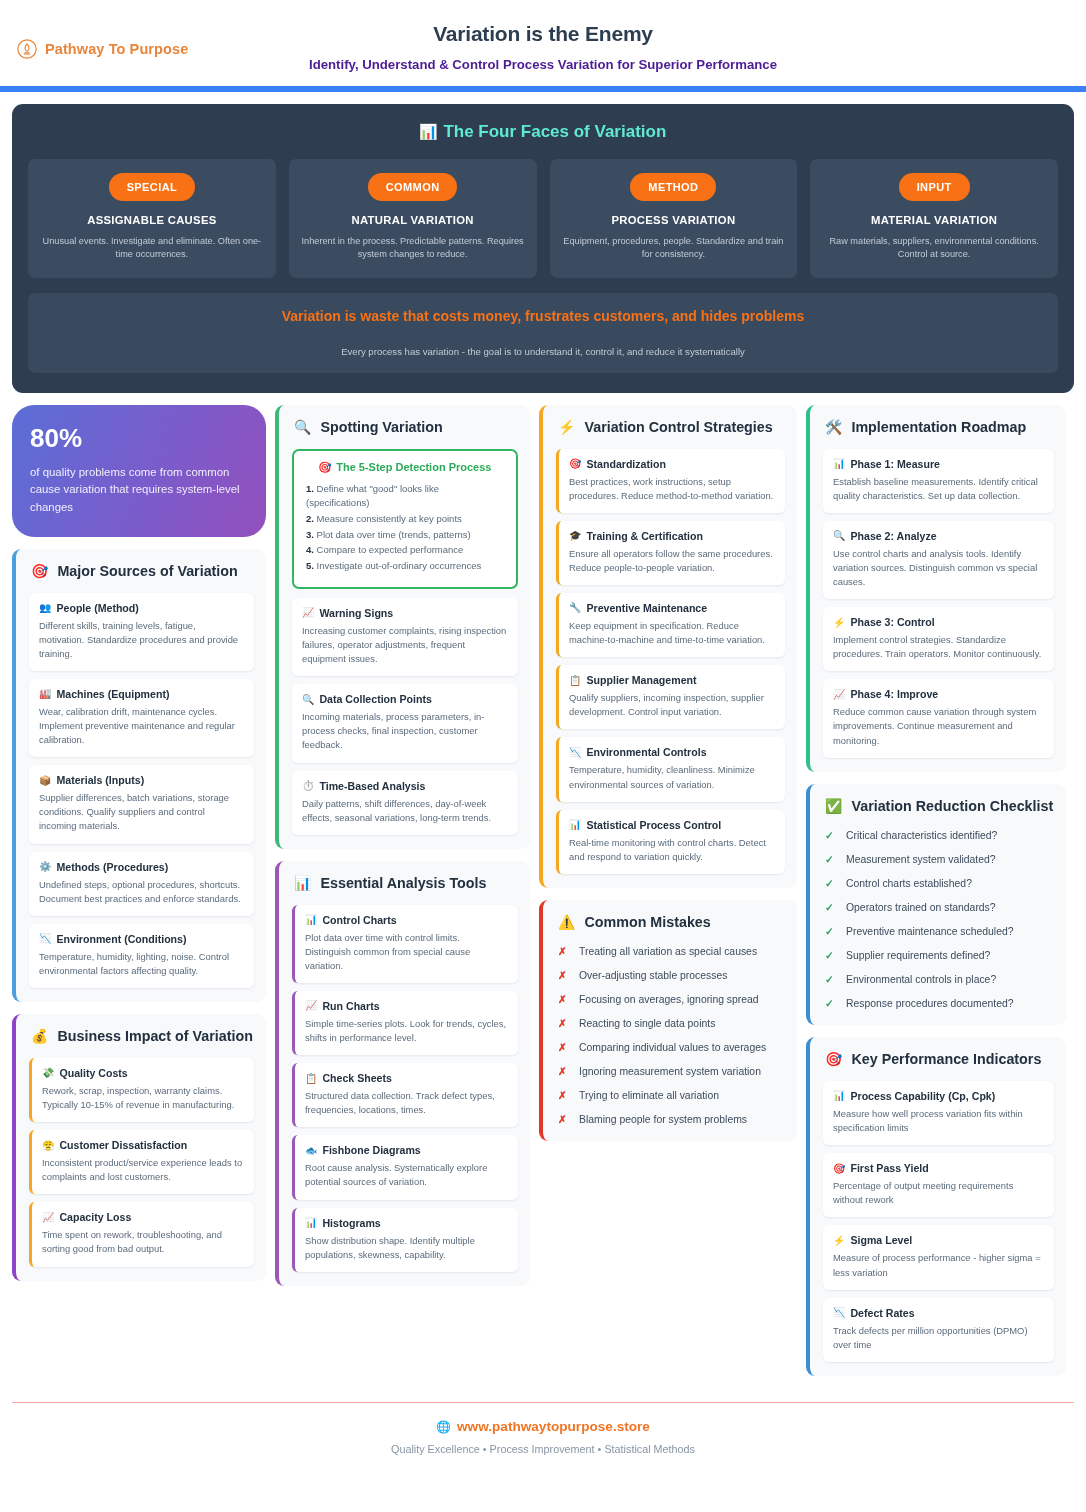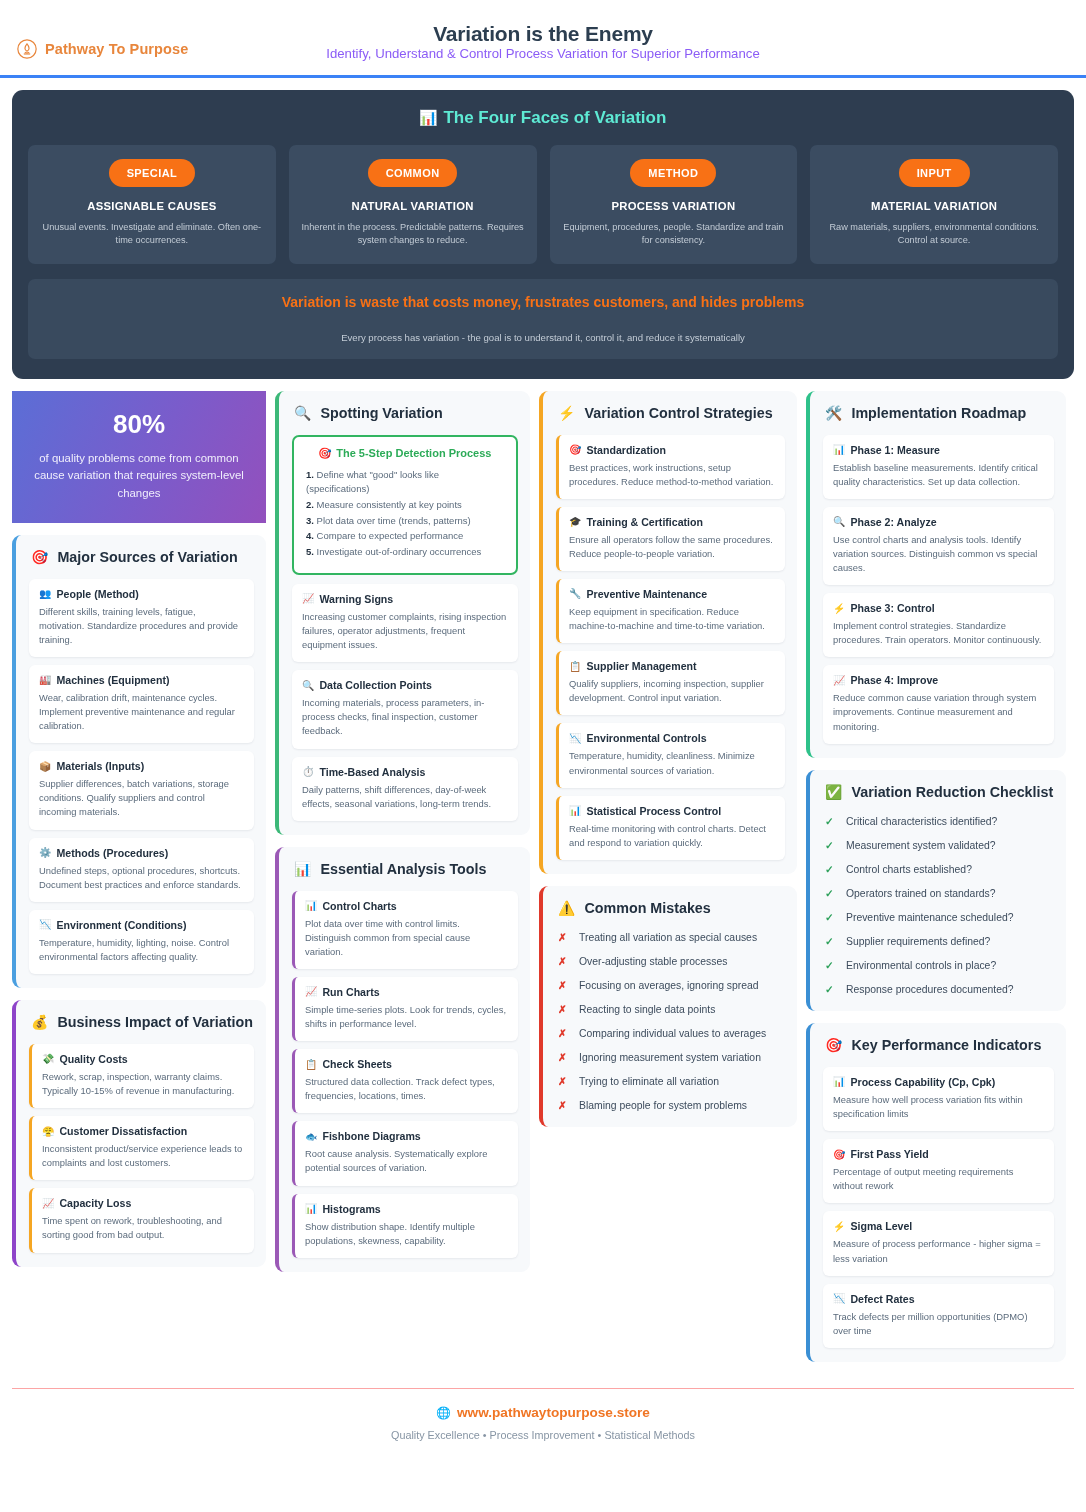--- a/index.html
+++ b/index.html
@@ -9,21 +9,21 @@
     background: #ffffff;
     font-family: "Liberation Sans", sans-serif;
     color: #2c3e50;
     -webkit-font-smoothing: antialiased;
   }
 
   
   .page-header {
     position: relative;
     padding: 22px 0 14px 0;
-    border-bottom: 3px solid #3b82f6;
+    border-bottom: 6px solid #3b82f6;
   }
   .brand {
     position: absolute;
     left: 16px;
     top: 38px;
     display: flex;
     align-items: center;
     gap: 7px;
   }
   .brand-mark { width: 22px; height: 22px; flex: 0 0 22px; }
@@ -34,23 +34,24 @@
     letter-spacing: .1px;
   }
   .title-block { text-align: center; padding: 0 200px; }
   .main-title {
     font-size: 21px;
     font-weight: 700;
     color: #2c3e50;
     letter-spacing: -.2px;
   }
   .main-subtitle {
+    margin-top: 11px;
     font-size: 13.2px;
-    font-weight: 400;
-    color: #8b5cf6;
+    font-weight: 700;
+    color: #4c1d95;
   }
 
   
   .hero {
     margin: 12px 12px 0 12px;
     background: #2e3d50;
     border-radius: 11px;
     padding: 18px 16px 20px 16px;
   }
   .hero-title {
@@ -119,23 +120,23 @@
   }
   .col { display: flex; flex-direction: column; gap: 12px; }
   .col-1 { width: 254px; }
   .col-2 { width: 255px; }
   .col-3 { width: 258px; }
   .col-4 { width: 260px; }
 
   
   .stat-card {
     background: linear-gradient(115deg, #5b6ed6 0%, #7a5ccb 55%, #9350bd 100%);
-    border-radius: 0;
+    border-radius: 22px;
     padding: 18px 18px 20px 18px;
-    text-align: center;
+    text-align: left;
     color: #fff;
   }
   .stat-num { font-size: 26px; font-weight: 700; margin-bottom: 10px; }
   .stat-label { font-size: 11.4px; line-height: 1.55; color: #f0eefc; }
 
   
   .panel {
     background: #f7f9fb;
     border-radius: 9px;
     border-left: 4px solid #cccccc;

